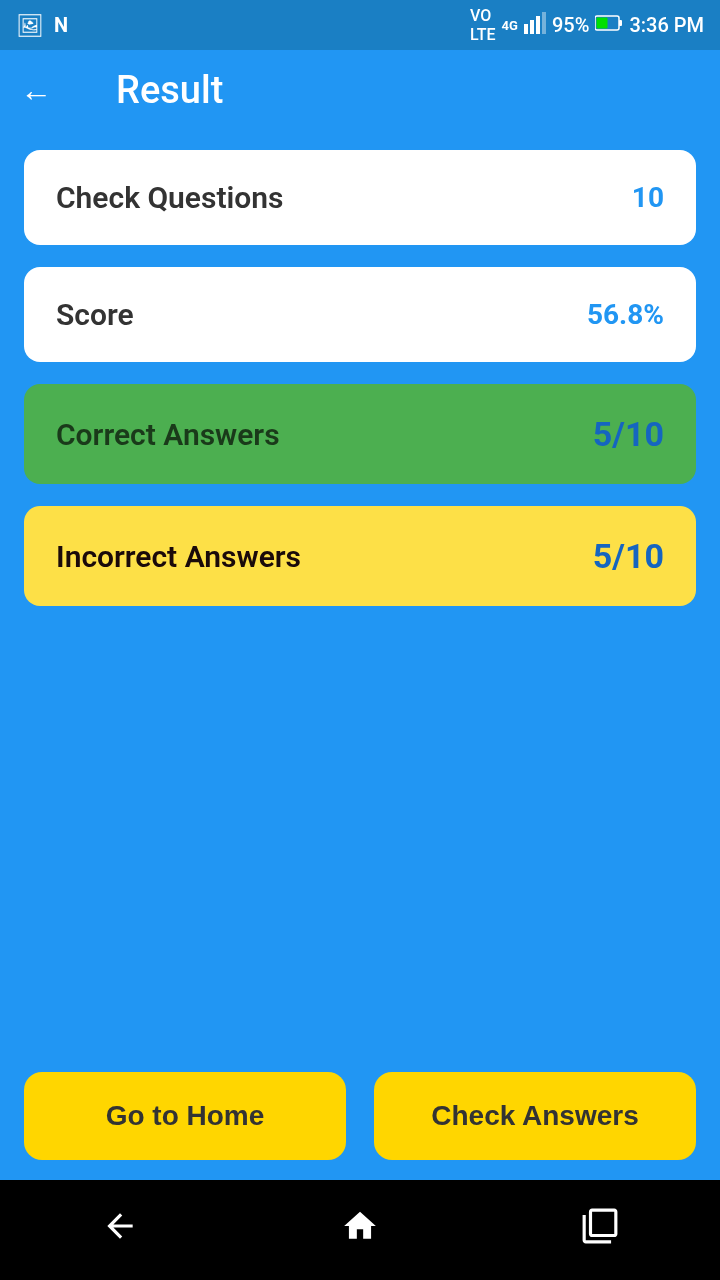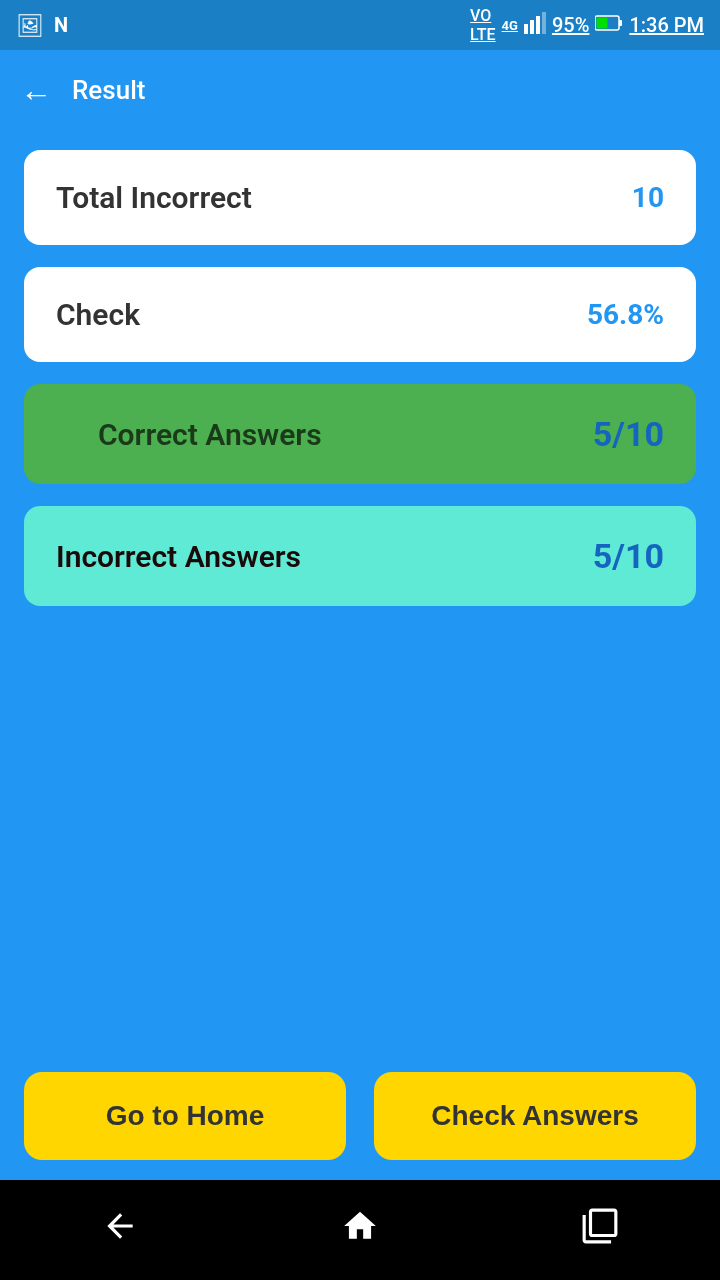--- a/index.html
+++ b/index.html
@@ -28,41 +28,41 @@
     .status-bar-left {
       display: flex;
       align-items: center;
       gap: 10px;
     }
     .status-bar-right {
       display: flex;
       align-items: center;
       gap: 6px;
       font-size: 20px;
-      text-decoration: underline;
     }
 
     
     .app-bar {
       background: #2196F3;
       height: 80px;
       display: flex;
       align-items: center;
       padding: 0 20px;
       gap: 20px;
     }
     .app-bar-back {
       color: white;
       font-size: 32px;
       cursor: pointer;
     }
     .app-bar-title {
       color: white;
-      font-size: 26px;
+      font-size: 38px;
       font-weight: 500;
+      margin-left: 44px;
     }
 
     
     .content {
       flex: 1;
       padding: 20px 24px;
       display: flex;
       flex-direction: column;
       gap: 22px;
     }
@@ -92,30 +92,29 @@
       border-radius: 16px;
       padding: 30px 32px;
       display: flex;
       align-items: center;
       justify-content: space-between;
     }
     .card-green .card-label {
       color: #1a3a1a;
       font-size: 30px;
       font-weight: 600;
-      margin-left: 42px;
     }
     .card-green .card-value {
       color: #1565C0;
       font-size: 34px;
       font-weight: 700;
     }
 
     .card-red {
-      background: #5eead4;
+      background: #fde047;
       border-radius: 16px;
       padding: 30px 32px;
       display: flex;
       align-items: center;
       justify-content: space-between;
     }
     .card-red .card-label {
       color: #1a0a0a;
       font-size: 30px;
       font-weight: 600;
@@ -193,38 +192,38 @@
         </svg>
     </span>
     <span>95%</span>
     <span>
       <svg width="28" height="18" viewBox="0 0 28 18" fill="white">
           <rect x="0" y="2" width="24" height="14" rx="2" ry="2" stroke="white" stroke-width="1.5" fill="none"></rect>
           <rect x="24" y="6" width="3" height="6" rx="1" fill="white"></rect>
           <rect x="1.5" y="3.5" width="11" height="11" rx="1" fill="#00e000"></rect>
         </svg>
     </span>
-    <span>1:36 PM</span>
+    <span>3:36 PM</span>
   </div>
 </div>
 
 <div class="app-bar">
   <span class="app-bar-back">←</span>
   <span class="app-bar-title">Result</span>
 </div>
 
 <div class="content">
 
   <div class="card">
-    <span class="card-label">Total Incorrect</span>
+    <span class="card-label">Check Questions</span>
     <span class="card-value">10</span>
   </div>
 
   <div class="card">
-    <span class="card-label">Check</span>
+    <span class="card-label">Score</span>
     <span class="card-value">56.8%</span>
   </div>
 
   <div class="card-green">
     <span class="card-label">Correct Answers</span>
     <span class="card-value">5/10</span>
   </div>
 
   <div class="card-red">
     <span class="card-label">Incorrect Answers</span>

